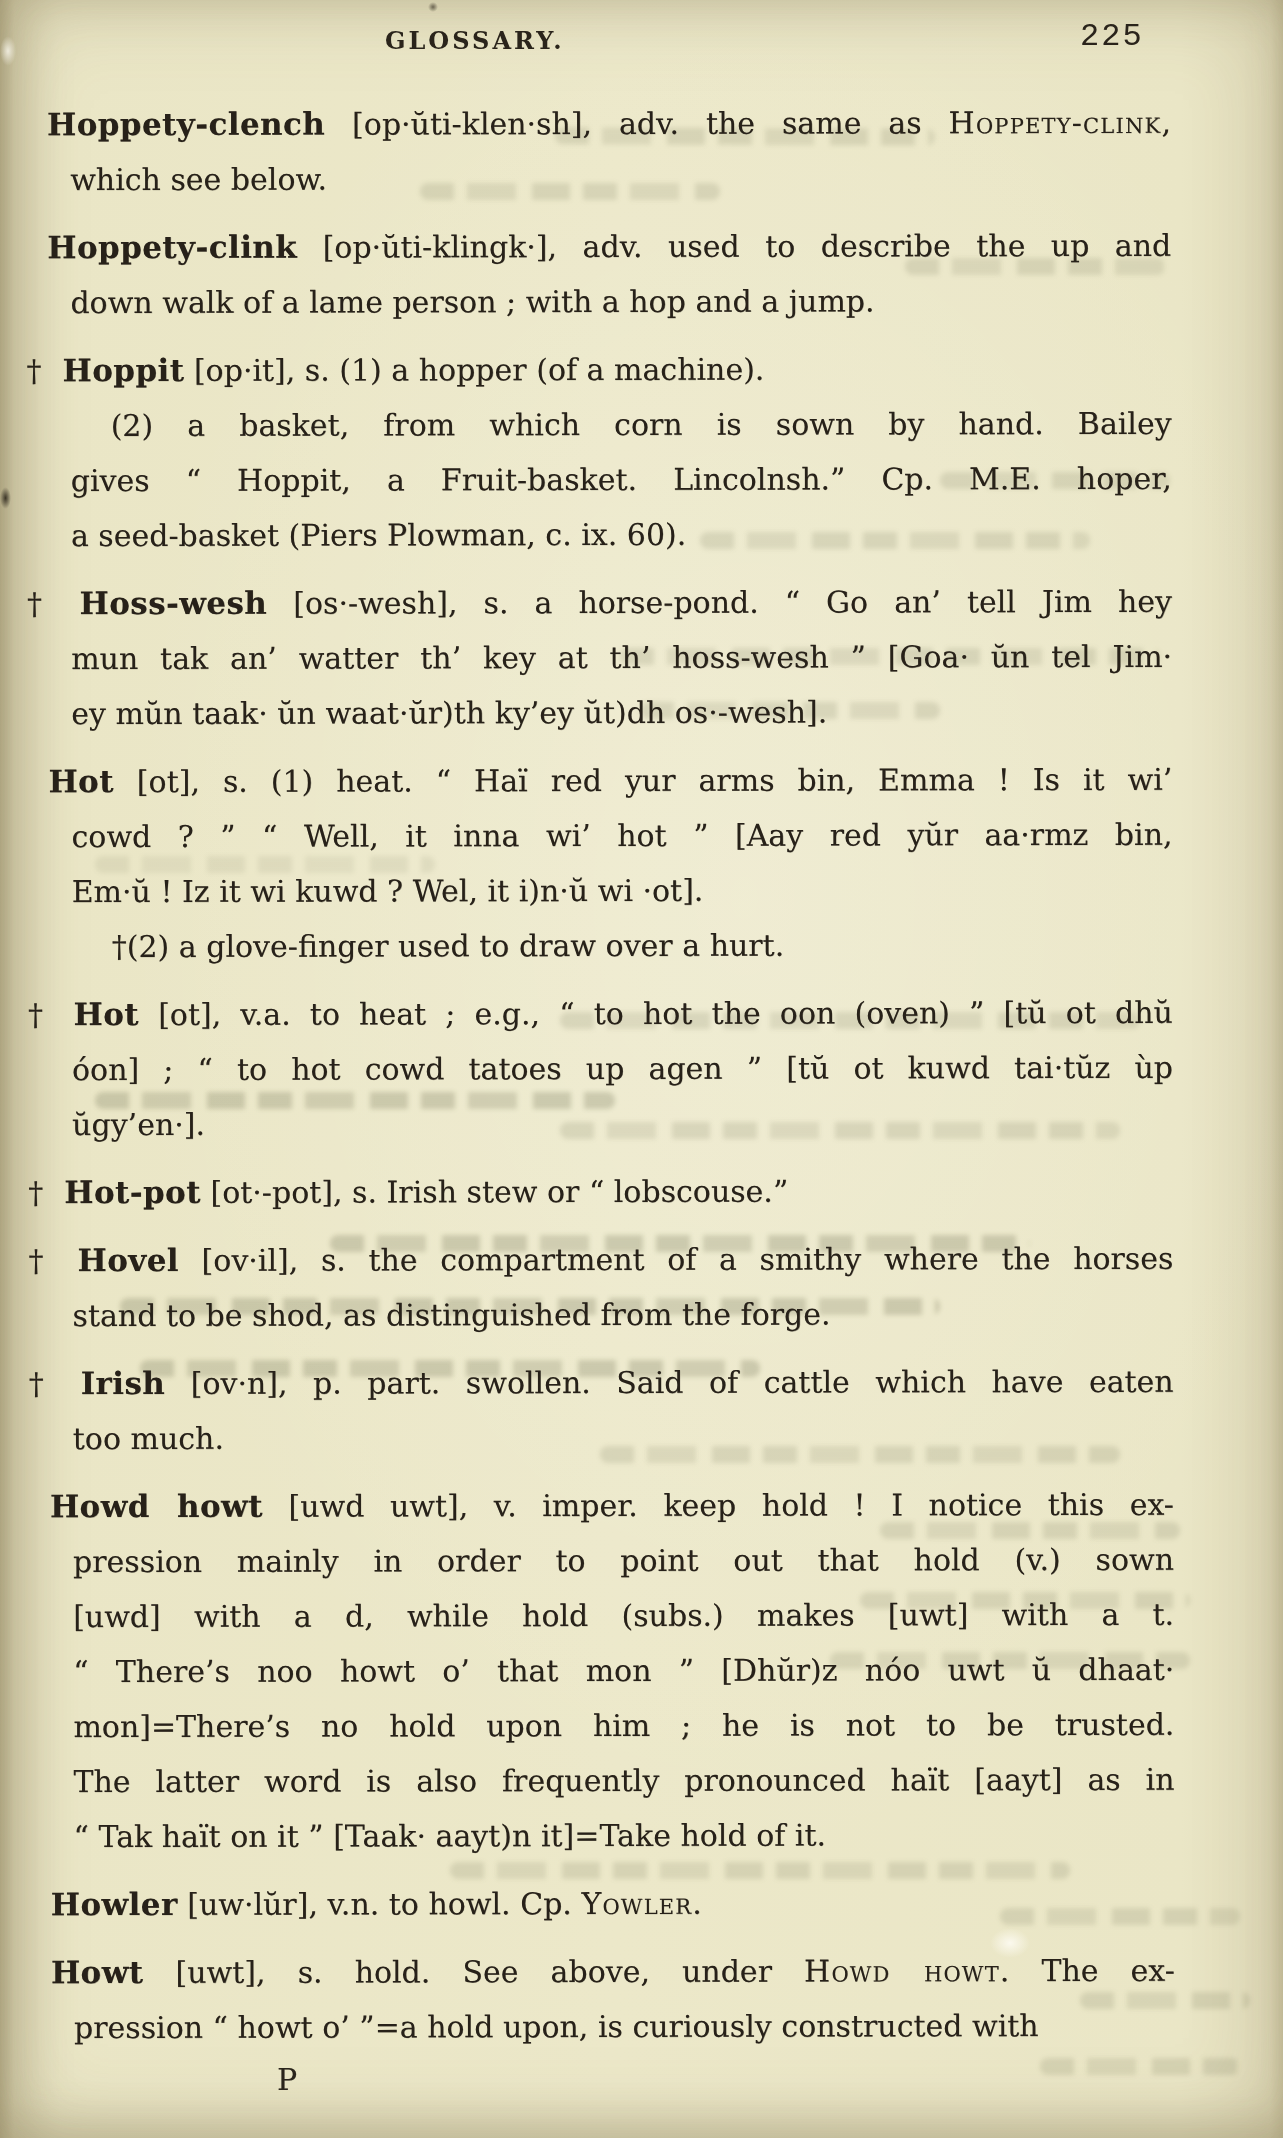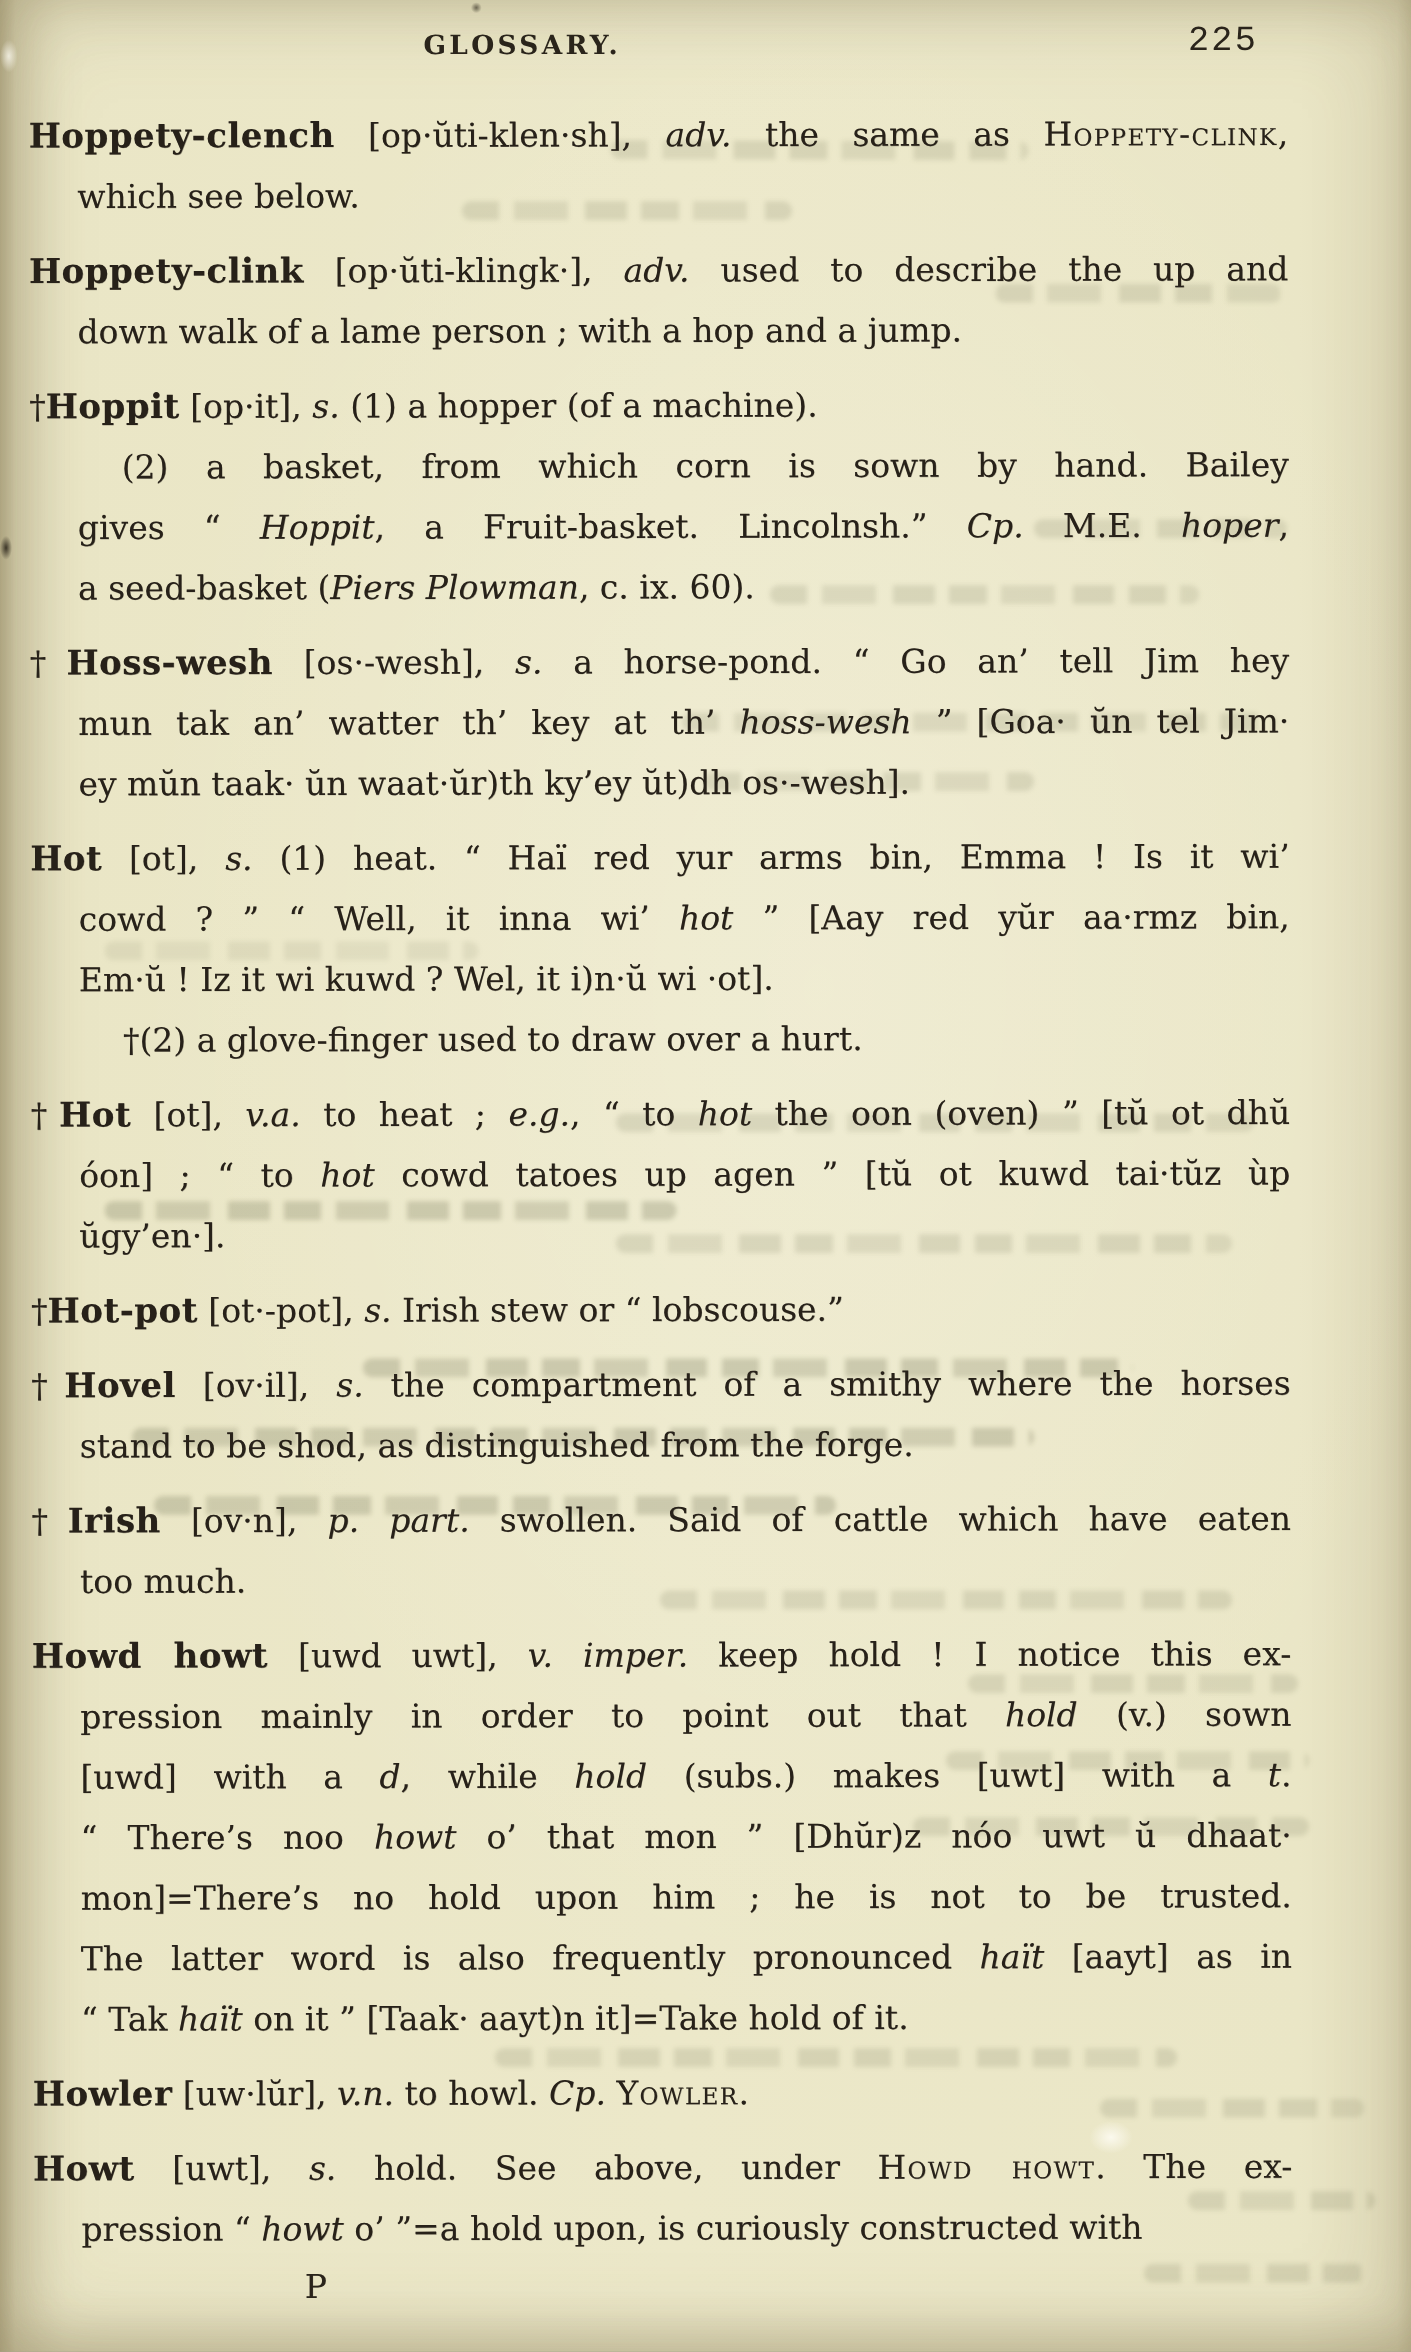--- a/index.html
+++ b/index.html
@@ -30,22 +30,22 @@
   .entry:first-child { margin-top:0; }
   .line {
     font-size:30px; line-height:55px; text-align:justify;
     text-shadow:0.3px 0.3px 0 rgba(40,33,25,.38);
     white-space:normal;
   }
   .line.fill { text-align-last:justify; }
   .line.first { padding-left:0; }
   .line.cont  { padding-left:44px; }
   .line.sub   { padding-left:84px; }
-  .seg-b  { font-weight:bold; font-size:31px; letter-spacing:.4px; }
-  .seg-i  { font-style:italic; }
+  .seg-b  { font-weight:bold; font-size:31px; letter-spacing:.4px;margin-left:21px; }
+  .seg-i  { }
   .seg-sc { font-variant:small-caps; letter-spacing:1.2px; }
   .seg-d  { font-weight:normal; }
   .signature-mark {
     position:absolute; left:277px; top:2062px;
     font-size:30px; letter-spacing:1px; color:#2a241b;
     text-shadow:0.3px 0.3px 0 rgba(40,33,25,.38);
   }
   
   .ghost {
     position:absolute; height:17px; border-radius:8px;

